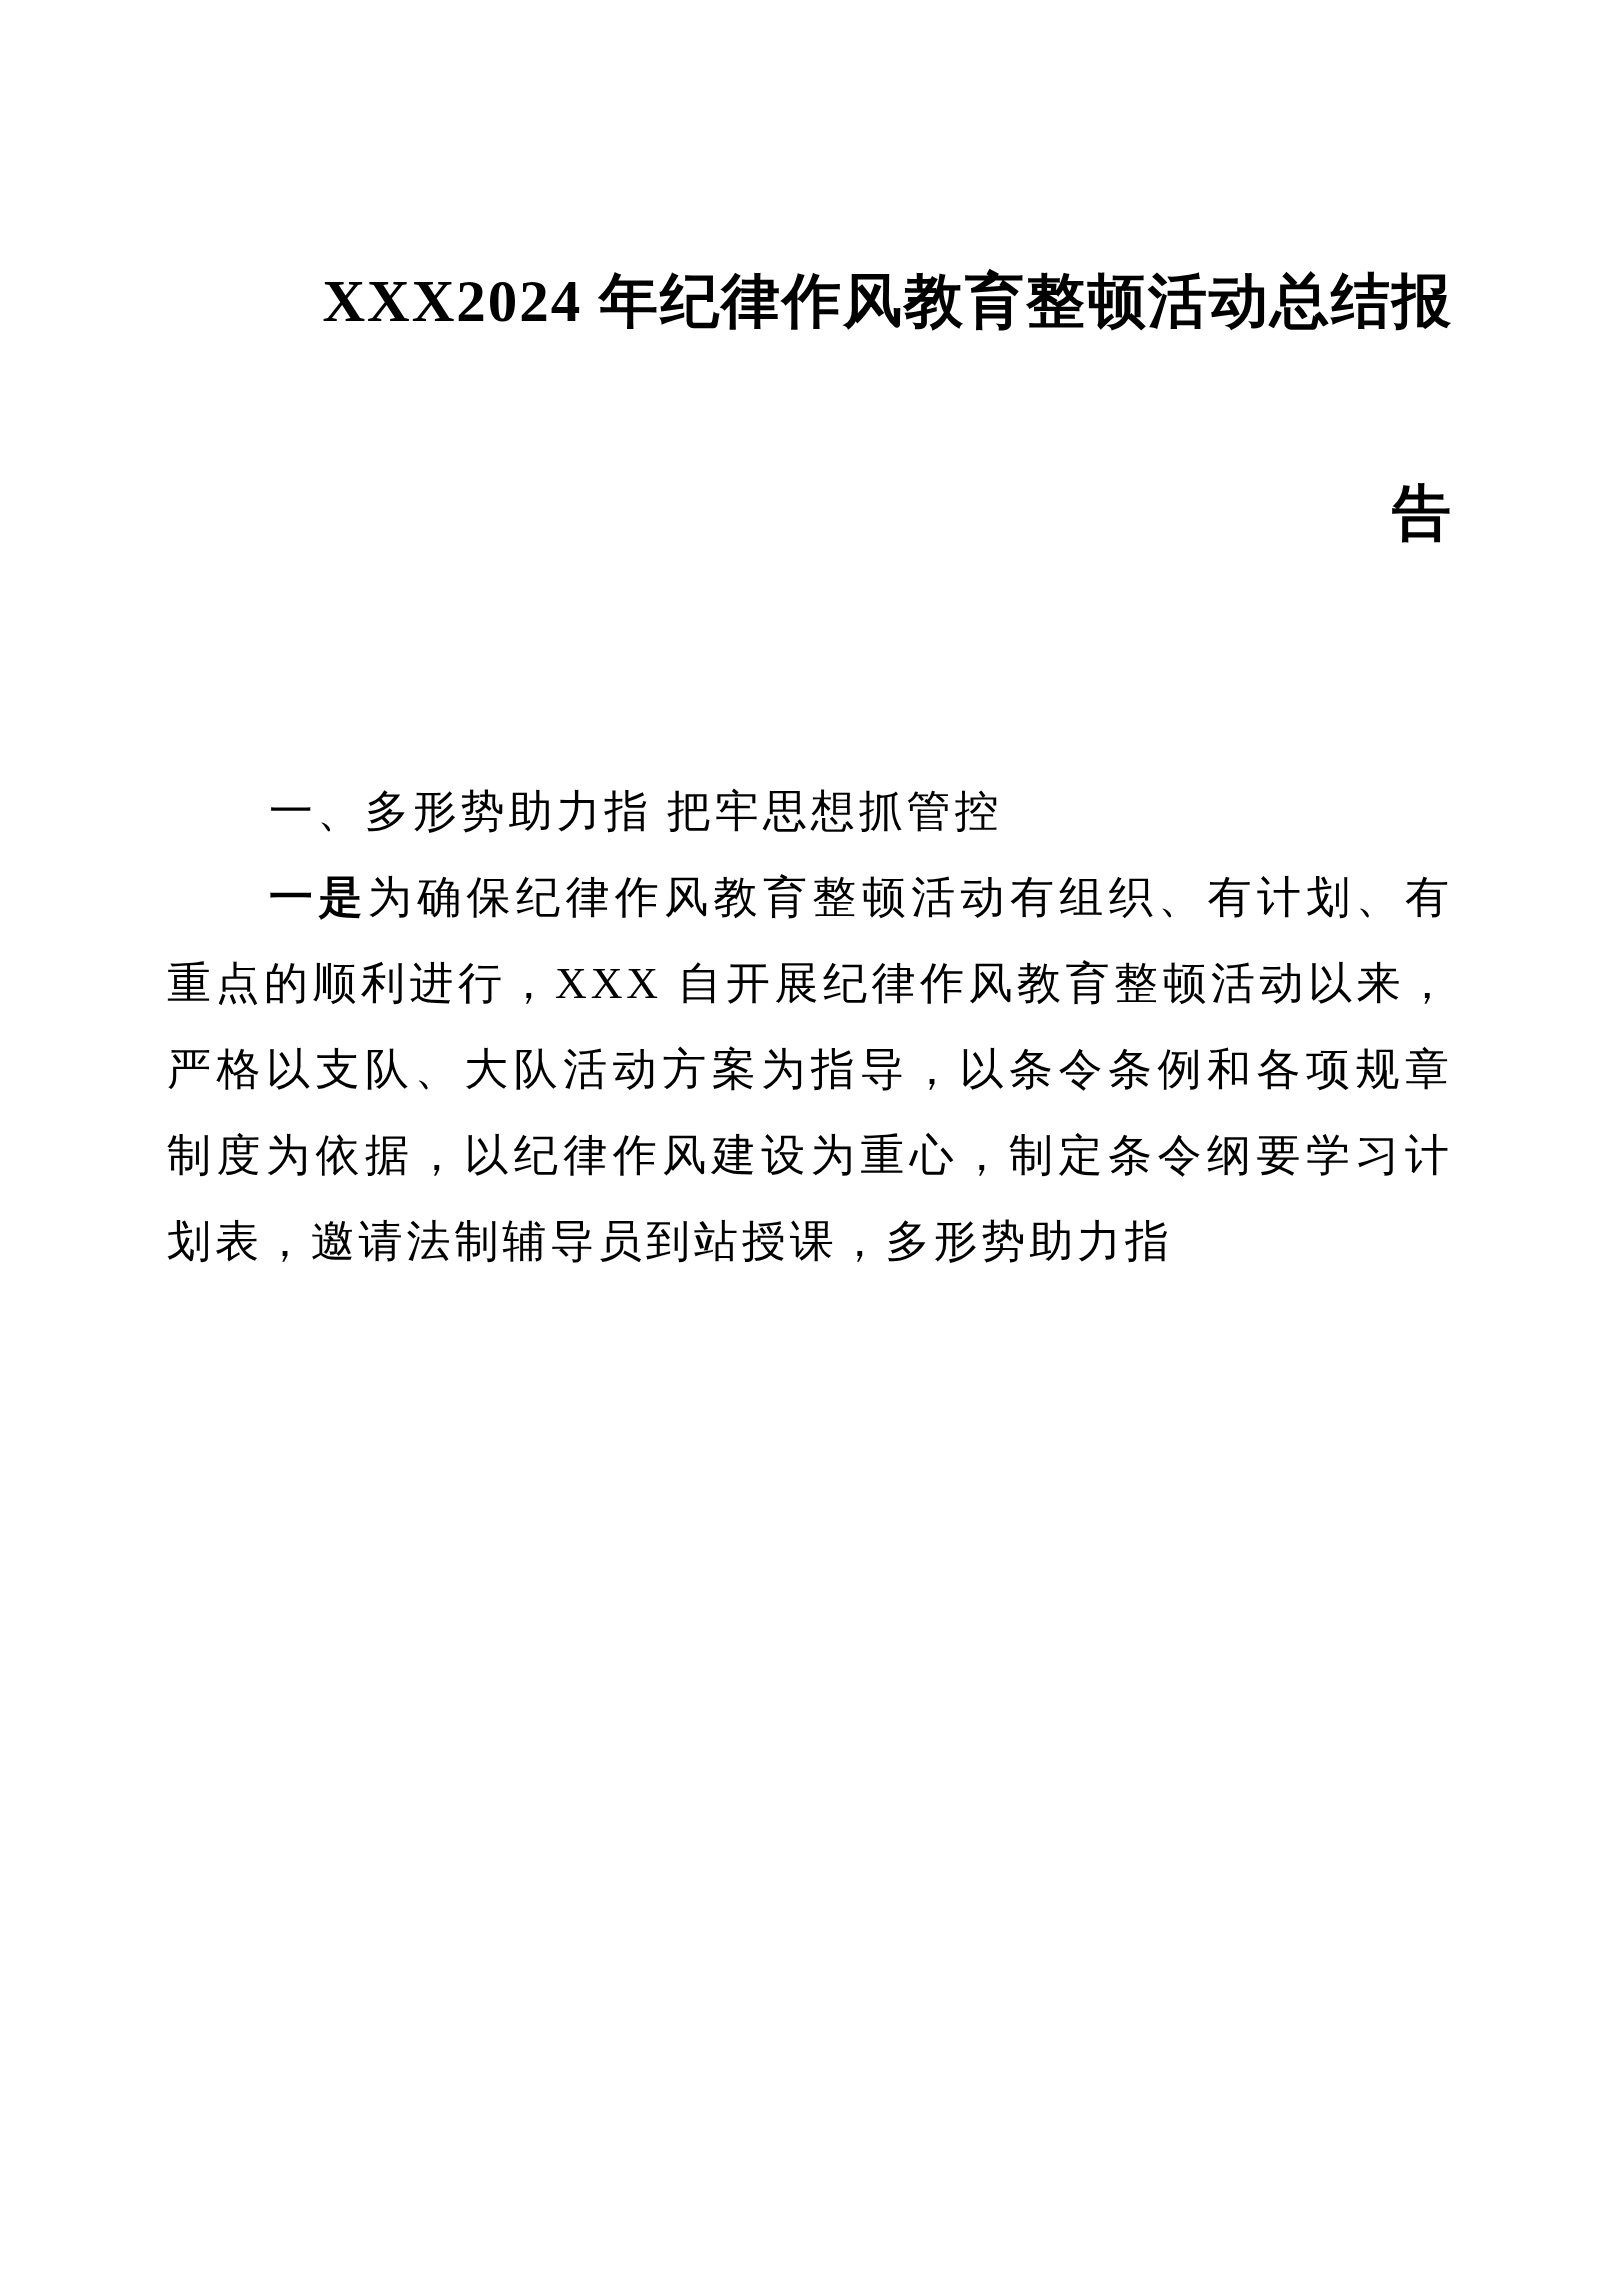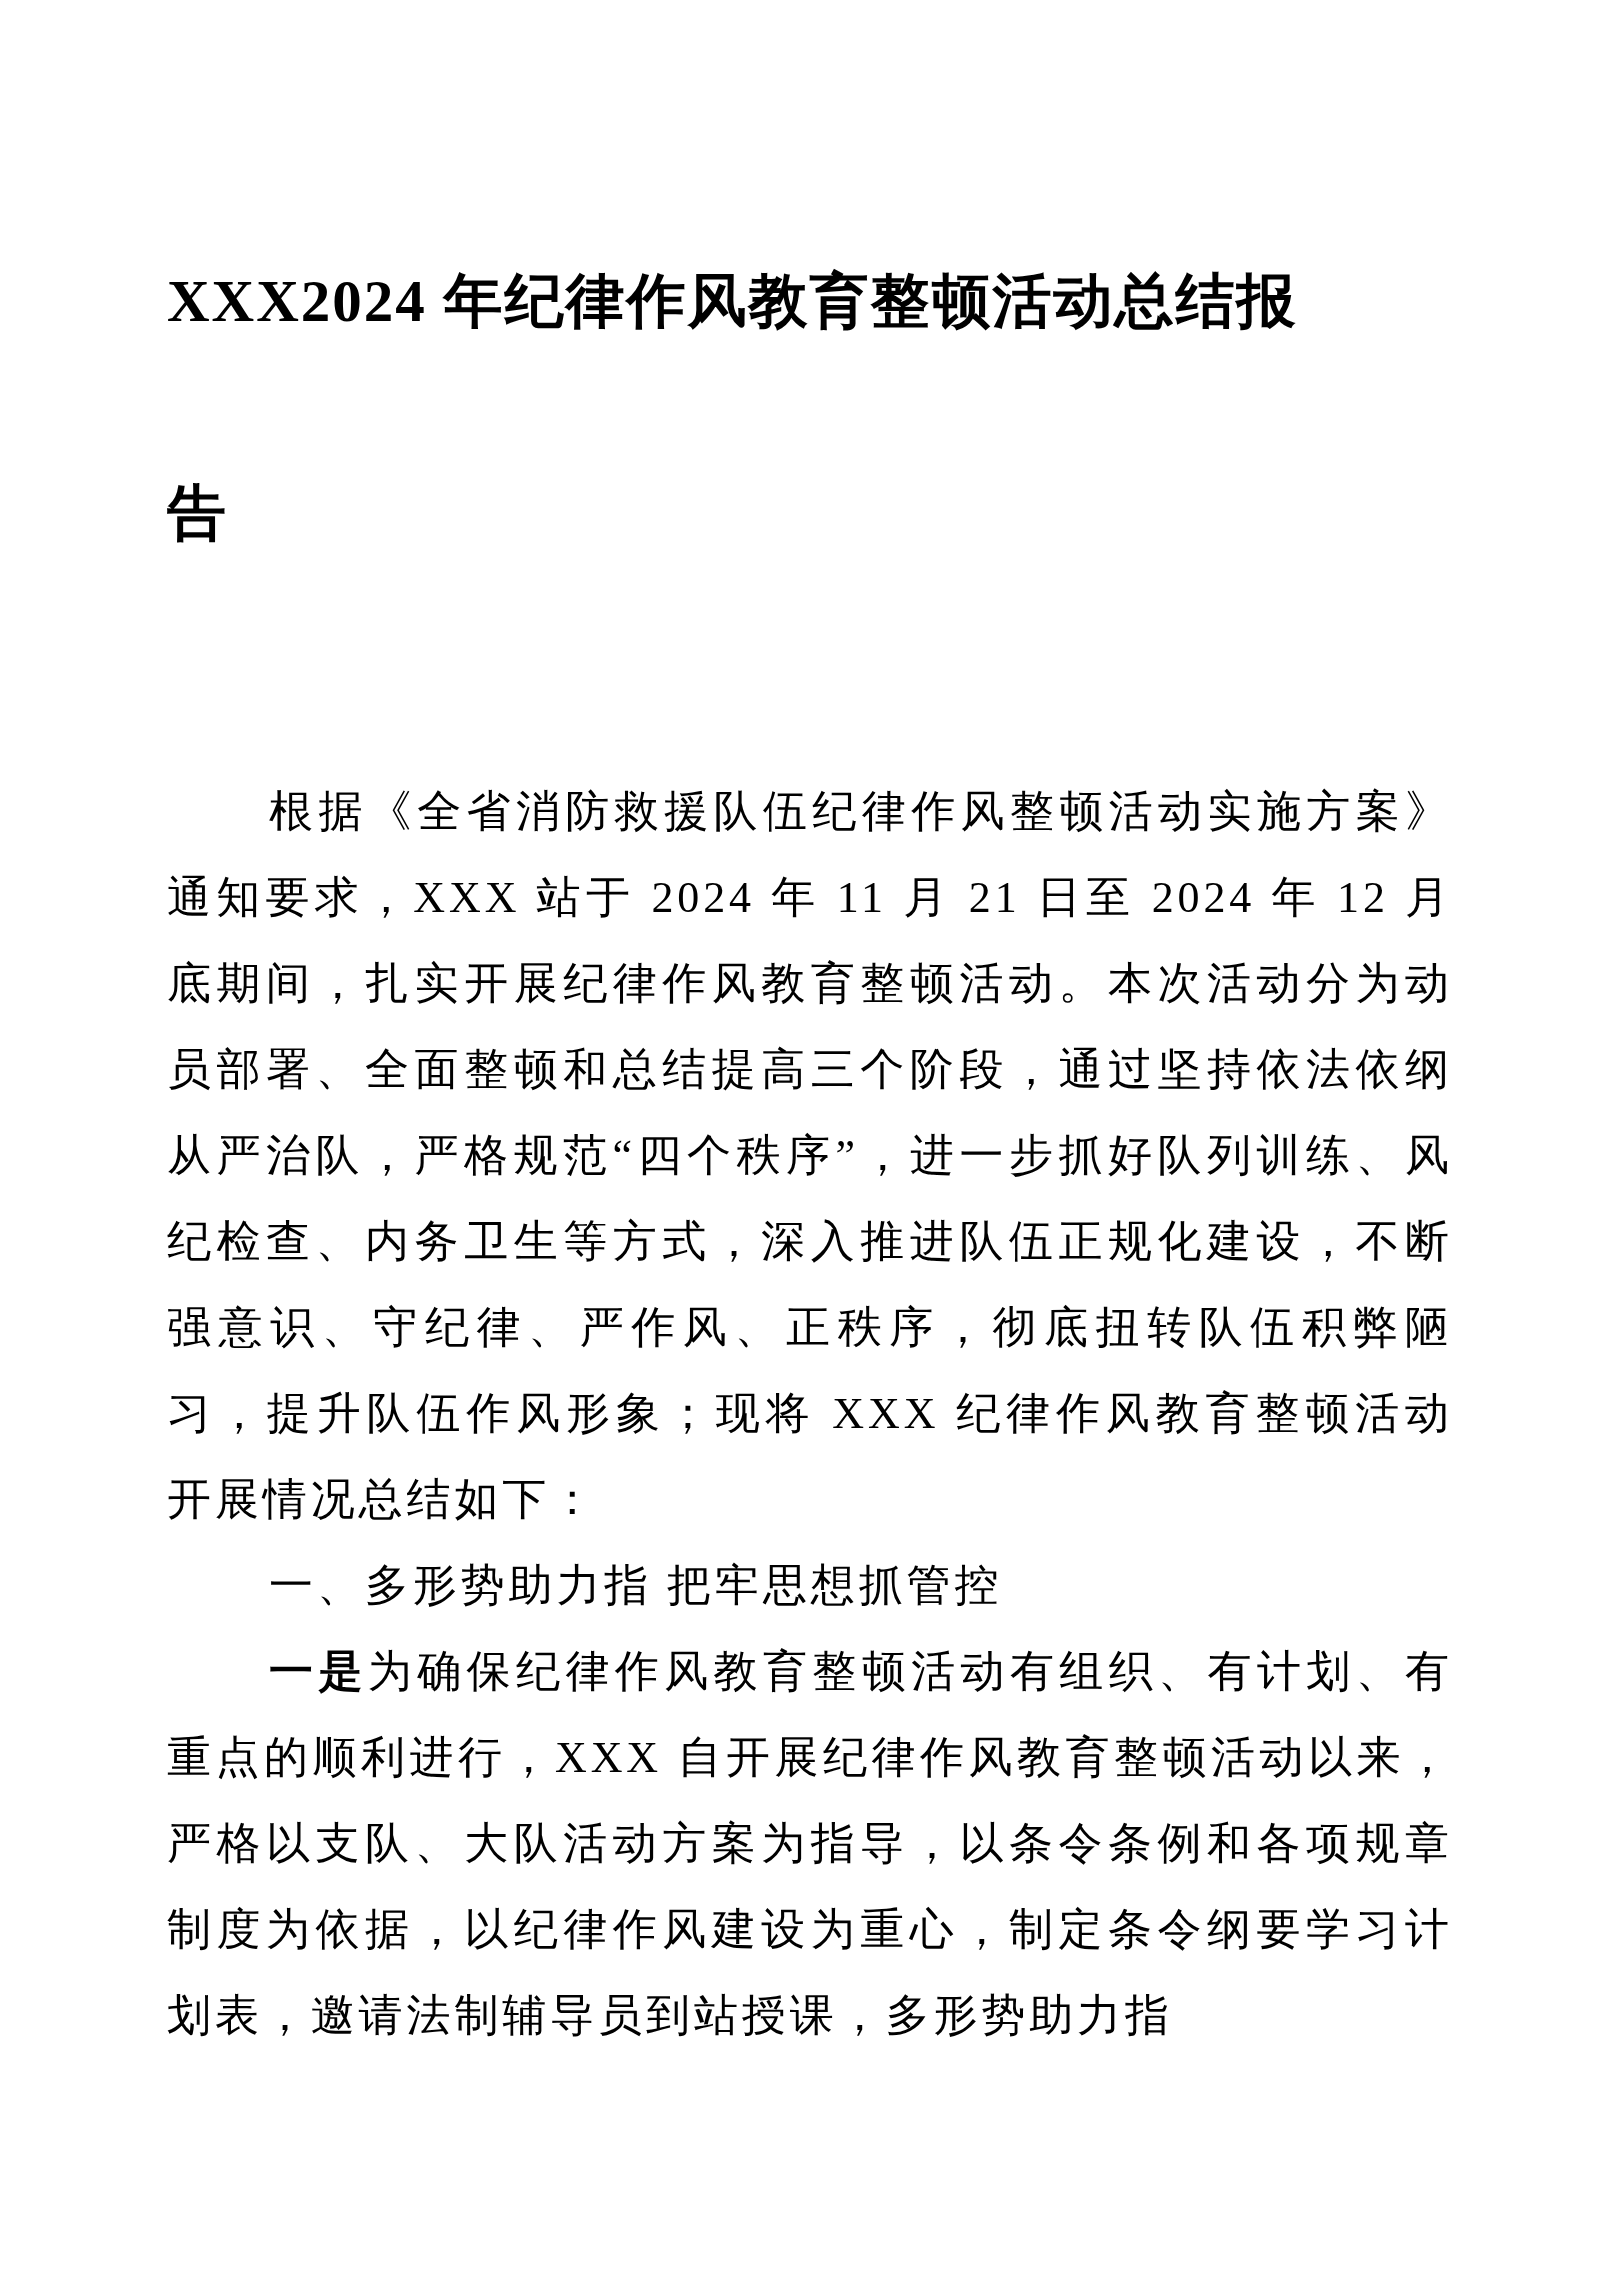--- a/index.html
+++ b/index.html
@@ -11,21 +11,21 @@
     margin: 0 auto;
     background: #ffffff;
     color: #000000;
     font-family: "Liberation Serif", "DejaVu Serif", serif;
     overflow: hidden;
     padding: 263px 167px 0 167px;
   }
   .title {
     font-size: 59px;
     font-weight: 700;
-    text-align: left;
+    text-align: right;
     line-height: 1.3;
     letter-spacing: 2px;
   }
   .title-line { display: block; }
   .title-line.second { margin-top: 135px; }
   .doc-body { margin-top: 218px; }
   .para {
     font-size: 44px;
     line-height: 86px;
     letter-spacing: 3.9px;
@@ -37,20 +37,19 @@
 </head>
 <body>
 
 <div class="page">
   <h1 class="title">
     <span class="title-line first">XXX2024 年纪律作风教育整顿活动总结报</span>
     <span class="title-line second">告</span>
   </h1>
 
   <div class="doc-body">
-    <p class="para">根据《全省消防救援队伍纪律作风整顿活动实施方案》通知要求，XXX 站于 2024 年 11 月 21 日至 2024 年 12 月底期间，扎实开展纪律作风教育整顿活动。本次活动分为动员部署、全面整顿和总结提高三个阶段，通过坚持依法依纲从严治队，严格规范“四个秩序”，进一步抓好队列训练、风纪检查、内务卫生等方式，深入推进队伍正规化建设，不断强意识、守纪律、严作风、正秩序，彻底扭转队伍积弊陋习，提升队伍作风形象；现将 XXX 纪律作风教育整顿活动开展情况总结如下：</p>
 
     <p class="para">一、多形势助力指 把牢思想抓管控</p>
 
     <p class="para"><span class="lead">一是</span><span>为确保纪律作风教育整顿活动有组织、有计划、有重点的顺利进行，XXX 自开展纪律作风教育整顿活动以来，严格以支队、大队活动方案为指导，以条令条例和各项规章制度为依据，以纪律作风建设为重心，制定条令纲要学习计划表，邀请法制辅导员到站授课，多形势助力指</span></p>
   </div>
 </div>
 
 
 </body></html>

